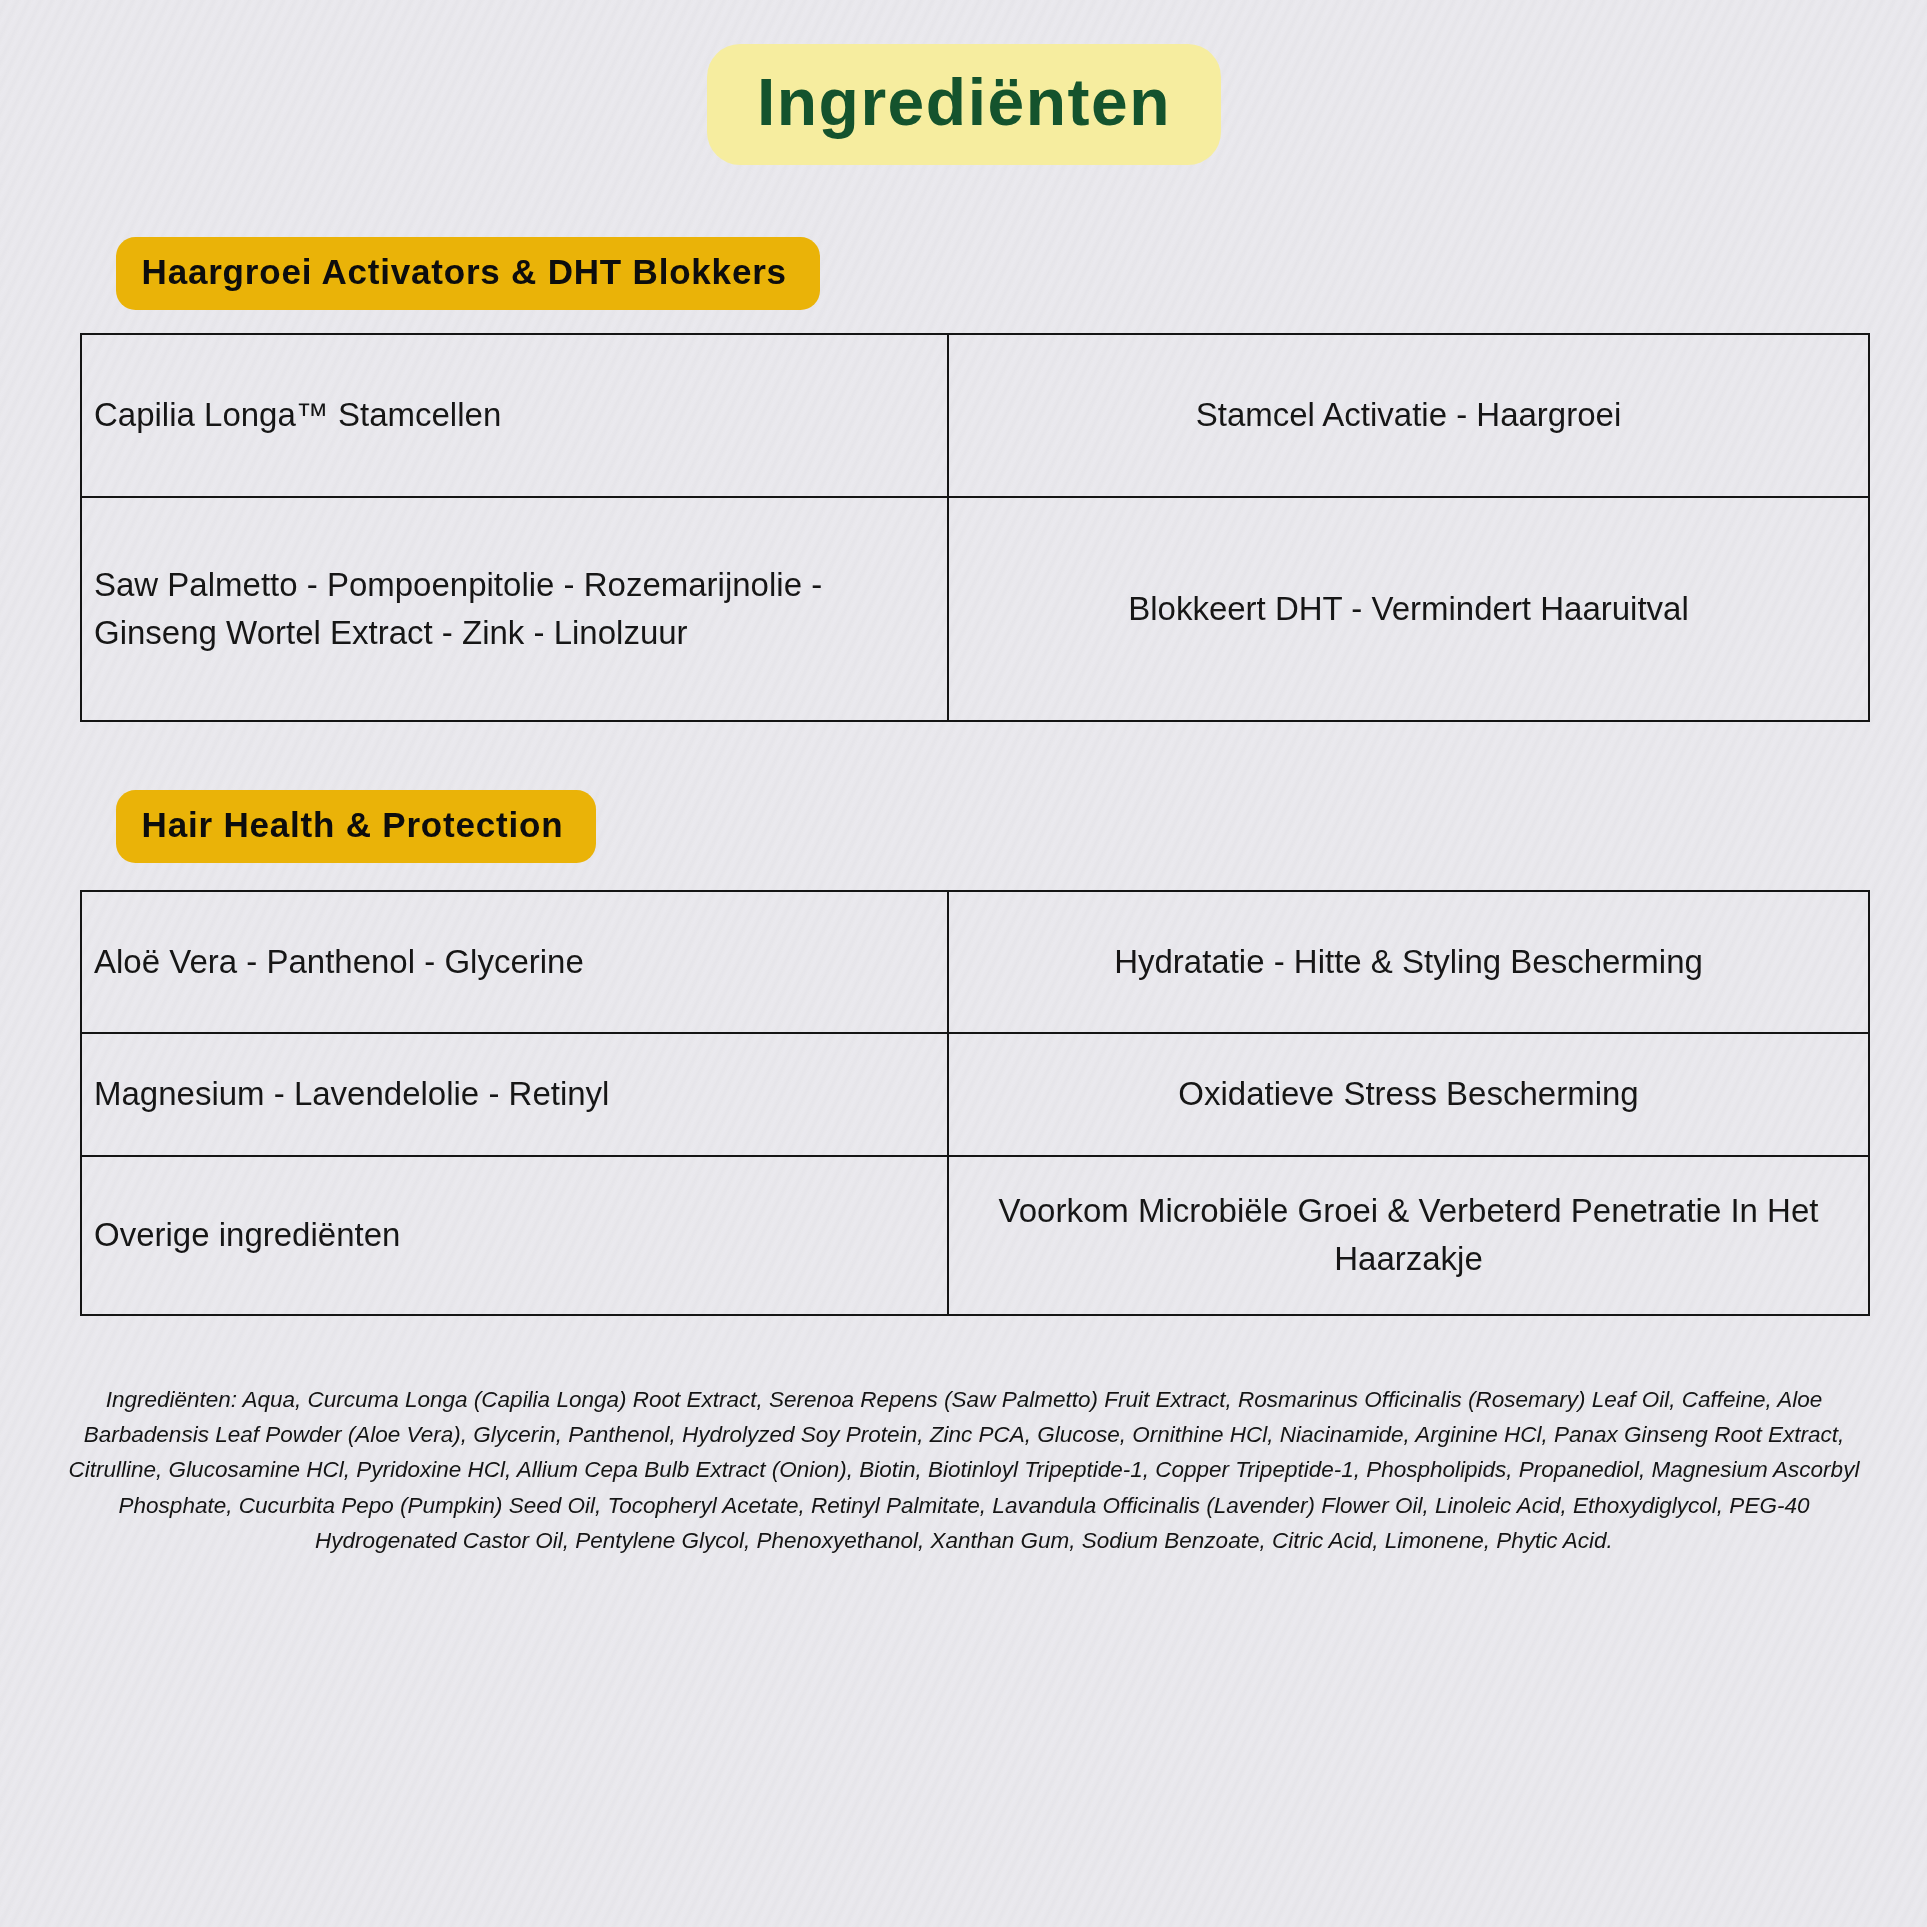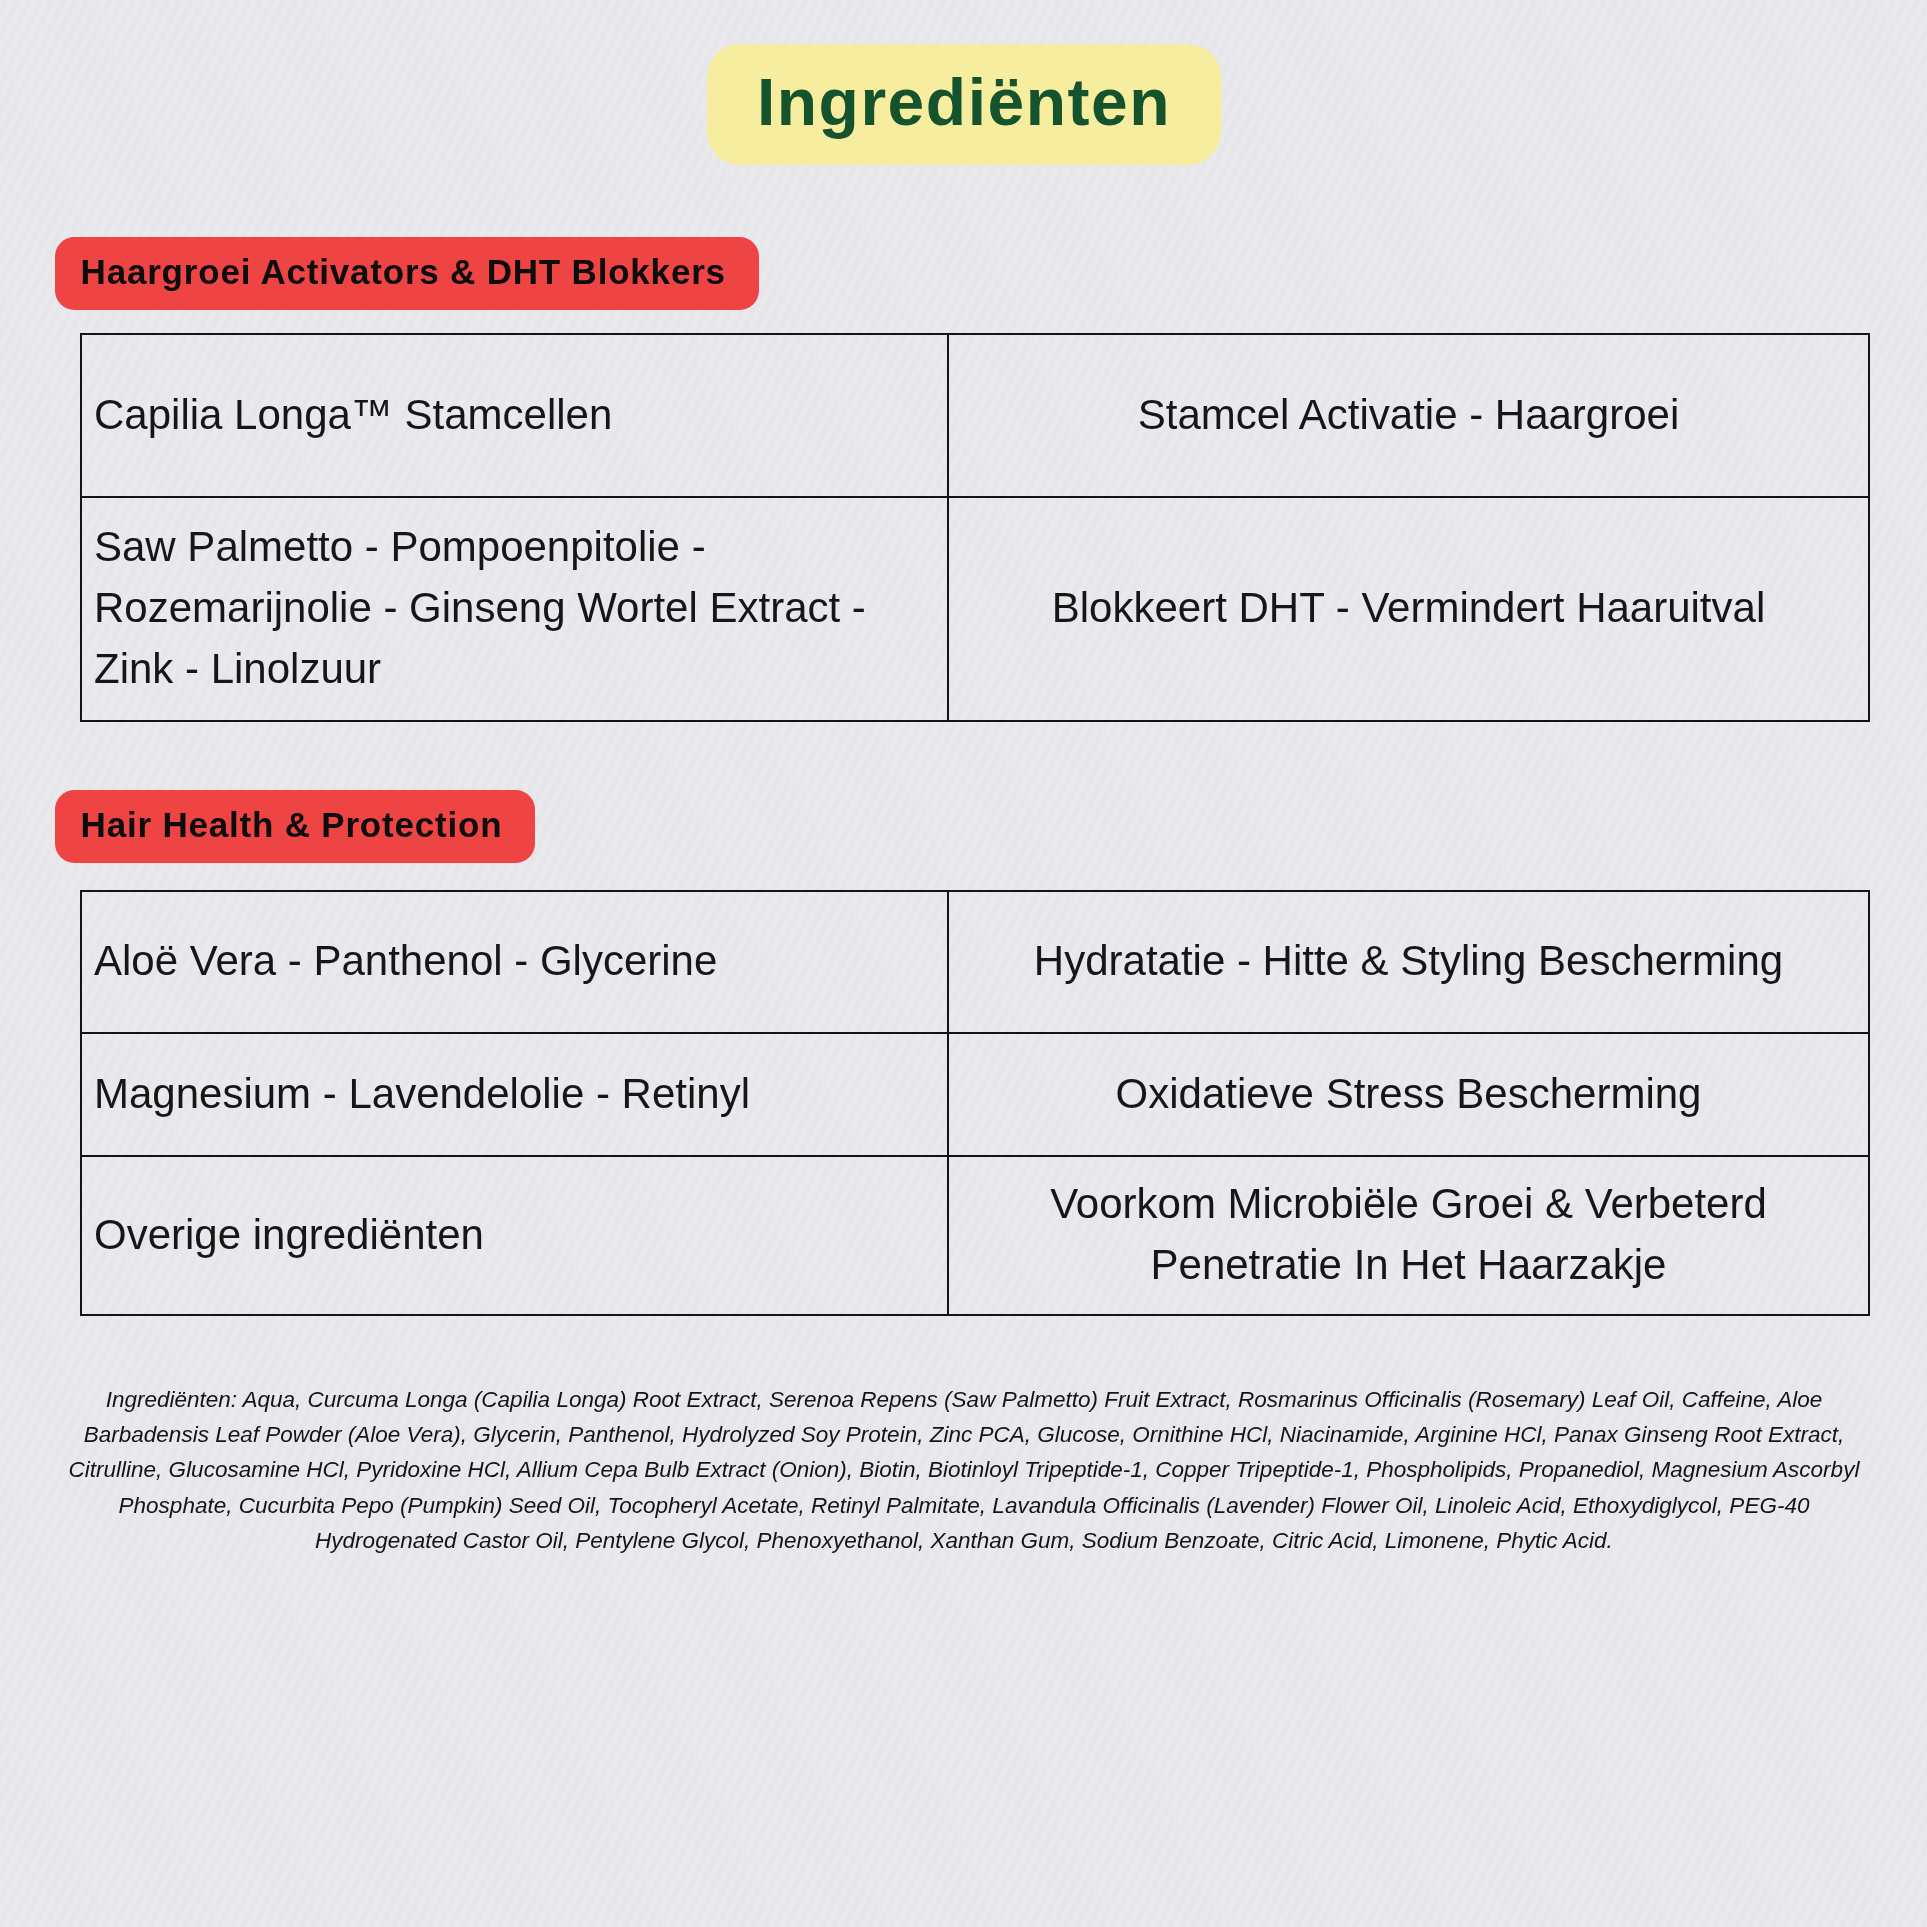--- a/index.html
+++ b/index.html
@@ -25,42 +25,42 @@
     background: #F6ED9F;
     border-radius: 33px;
     padding: 19.5px 50px 25.6px 50px;
     font-size: 66px;
     font-weight: bold;
     letter-spacing: 1.5px;
     color: #14532d;
   }
   .section-heading {
     display: inline-block;
-    background: #ef4444;
+    background: #eab308;
     border-radius: 19.5px;
     padding: 15px 33px 18px 25.6px;
     font-size: 35px;
     font-weight: bold;
     letter-spacing: 0.8px;
     color: #0d0d0d;
-    margin-left: 55px;
+    margin-left: 116px;
   }
   .section1-heading { margin-top: 72px; }
   .section2-heading { margin-top: 68px; }
   table.ing-table {
     border-collapse: collapse;
     width: 1790px;
     margin-left: 80px;
     table-layout: fixed;
   }
   .table1 { margin-top: 22.5px; }
   .table2 { margin-top: 27px; }
   table.ing-table td {
     border: 2.3px solid #141414;
-    font-size: 42px;
+    font-size: 33px;
     line-height: 1.45;
     color: #161616;
     vertical-align: middle;
   }
   td.cell-ingredient {
     width: 46.7%;
     text-align: left;
     padding: 9px 18px 9px 12px;
   }
   td.cell-benefit {

